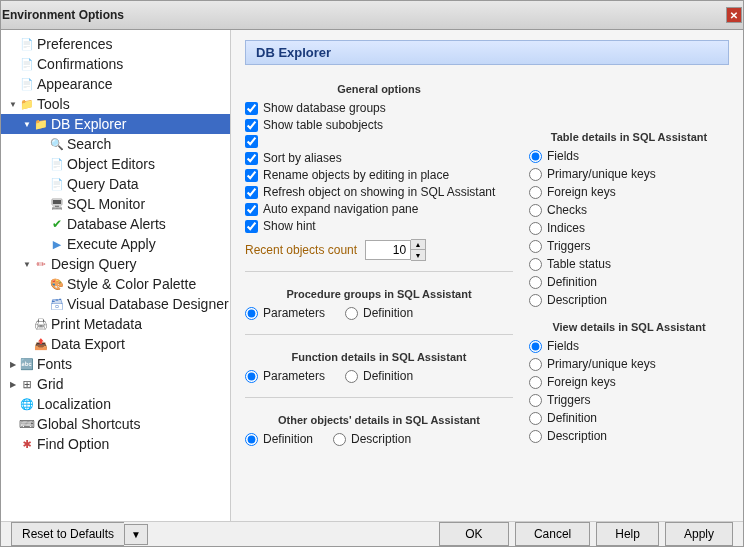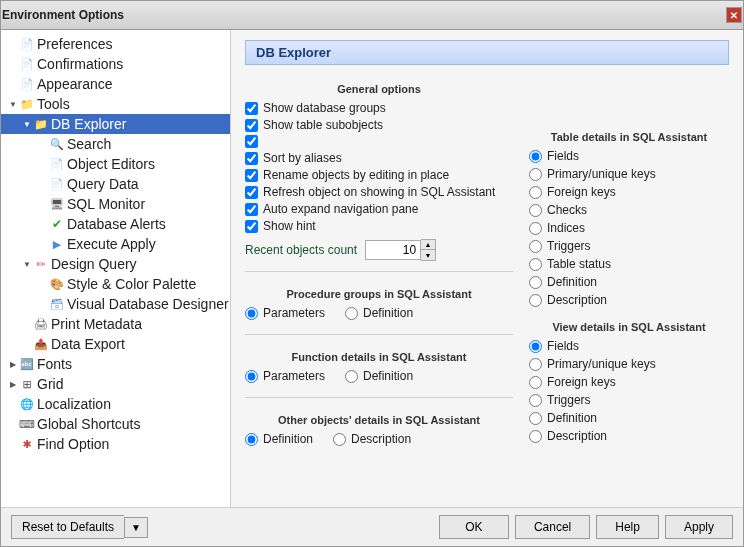--- a/index.html
+++ b/index.html
@@ -184,30 +184,30 @@
     
     .recent-count-row {
       display: flex;
       align-items: center;
       gap: 8px;
       margin: 6px 0 8px 0;
     }
     
     .recent-count-row label {
       font-size: 12px;
-      color: #14532d;
+      color: #a16207;
     }
     
     .spinner-wrapper {
       display: flex;
       align-items: center;
     }
     
     .spinner-input {
-      width: 56px;
+      width: 46px;
       height: 20px;
       border: 1px solid #aaa;
       padding: 1px 4px;
       font-size: 12px;
       text-align: right;
       background: white;
     }
     
     .spinner-btns {
       display: flex;
@@ -242,21 +242,21 @@
     .radio-row {
       display: flex;
       align-items: center;
       gap: 20px;
       margin-top: 4px;
     }
     
     .dialog-footer {
       background: #f0f0f0;
       border-top: 1px solid #ccc;
-      padding: 7px 10px;
+      padding: 0 10px;
       display: flex;
       align-items: center;
       justify-content: space-between;
     }
     
     .footer-left {
       display: flex;
       align-items: center;
       gap: 0;
     }

